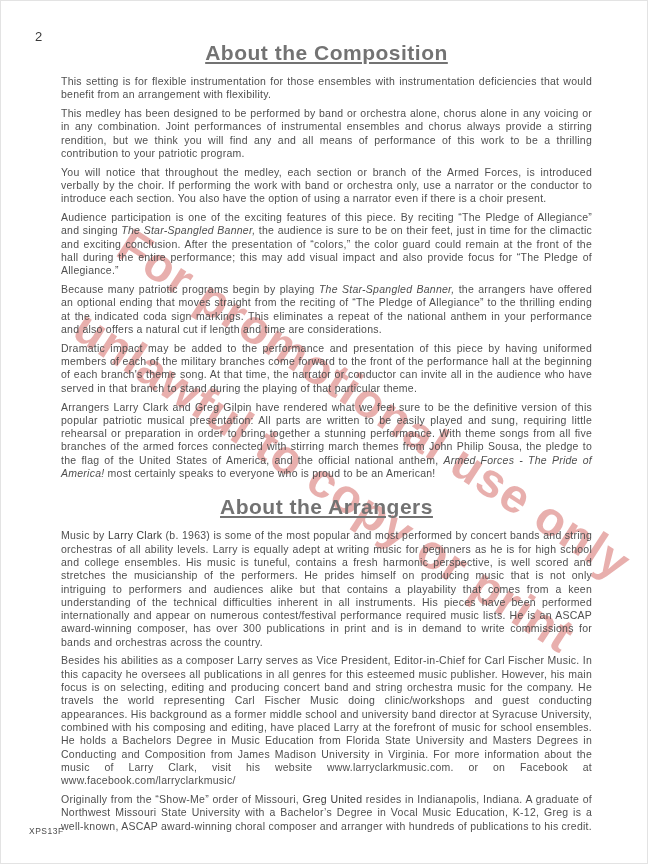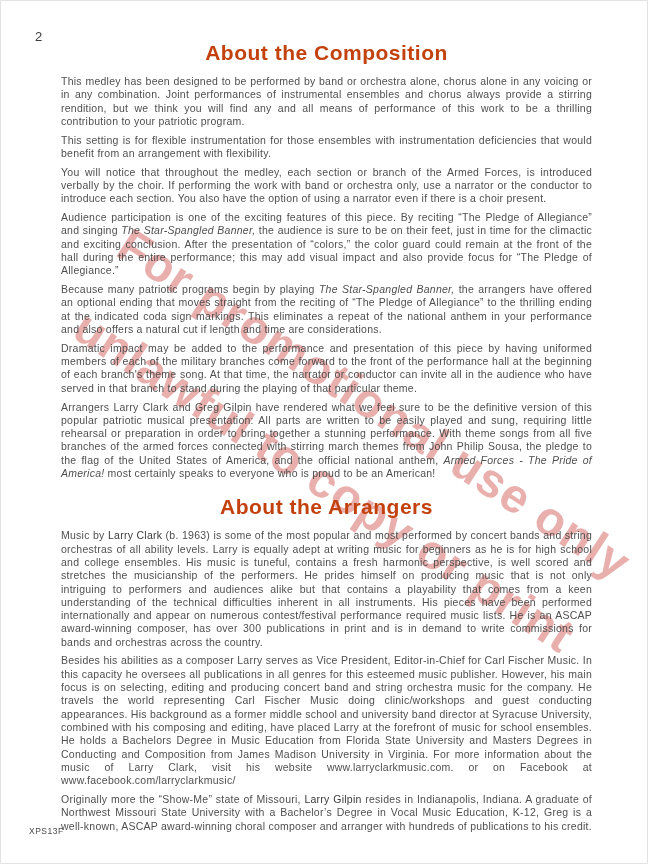--- a/index.html
+++ b/index.html
@@ -29,23 +29,24 @@
     font-size:48px;font-weight:bold;
     line-height:92px;letter-spacing:1px;
     white-space:nowrap;
   }
   .content{
     position:absolute;left:60px;top:40px;width:531px;
     z-index:2;
   }
   .section-title{
     font-size:21px;font-weight:600;
-    color:#c2410c;letter-spacing:.5px;
+    color:#737373;letter-spacing:.5px;
     text-align:center;
     margin:0 0 10px 0;
+    text-decoration:underline;
   }
   .section + .section .section-title{margin-top:15px;text-align:center;}
   .paras p{
     font-size:10.5px;line-height:13.3px;letter-spacing:.25px;
     color:#4f4f4f;
     text-align:justify;
     margin:0 0 5.5px 0;
   }
   .paras p span.it{font-style:italic;}
   .paras p span.bd{font-weight:normal;color:#3a3a3a;}
@@ -66,36 +67,36 @@
   <div class="watermark" style="color: rgb(201, 66, 62);">
     <div class="wline">For promotional use only</div>
     <div class="wline">unlawful to copy or print</div>
   </div>
 
   <div class="content">
 
     <div class="section">
       <h1 class="section-title">About the Composition</h1>
       <div class="paras">
+          <p><span>This setting is for flexible instrumentation for those ensembles with instrumentation deficiencies that would benefit from an arrangement with flexibility.</span></p>
           <p><span>This medley has been designed to be performed by band or orchestra alone, chorus alone in any voicing or in any combination. Joint performances of instrumental ensembles and chorus always provide a stirring rendition, but we think you will find any and all means of performance of this work to be a thrilling contribution to your patriotic program.</span></p>
-          <p><span>This setting is for flexible instrumentation for those ensembles with instrumentation deficiencies that would benefit from an arrangement with flexibility.</span></p>
           <p><span>You will notice that throughout the medley, each section or branch of the Armed Forces, is introduced verbally by the choir. If performing the work with band or orchestra only, use a narrator or the conductor to introduce each section. You also have the option of using a narrator even if there is a choir present.</span></p>
           <p><span>Audience participation is one of the exciting features of this piece. By reciting “The Pledge of Allegiance” and singing </span><span class="it">The Star-Spangled Banner,</span><span> the audience is sure to be on their feet, just in time for the climactic and exciting conclusion. After the presentation of “colors,” the color guard could remain at the front of the hall during the entire performance; this may add visual impact and also provide focus for “The Pledge of Allegiance.”</span></p>
           <p><span>Because many patriotic programs begin by playing </span><span class="it">The Star-Spangled Banner,</span><span> the arrangers have offered an optional ending that moves straight from the reciting of “The Pledge of Allegiance” to the thrilling ending at the indicated coda sign markings. This eliminates a repeat of the national anthem in your performance and also offers a natural cut if length and time are considerations.</span></p>
           <p><span>Dramatic impact may be added to the performance and presentation of this piece by having uniformed members of each of the military branches come forward to the front of the performance hall at the beginning of each branch's theme song. At that time, the narrator or conductor can invite all in the audience who have served in that branch to stand during the playing of that particular theme.</span></p>
           <p><span>Arrangers Larry Clark and Greg Gilpin have rendered what we feel sure to be the definitive version of this popular patriotic musical presentation: All parts are written to be easily played and sung, requiring little rehearsal or preparation in order to bring together a stunning performance. With theme songs from all five branches of the armed forces connected with stirring march themes from John Philip Sousa, the pledge to the flag of the United States of America, and the official national anthem, </span><span class="it">Armed Forces - The Pride of America!</span><span> most certainly speaks to everyone who is proud to be an American!</span></p>
         </div>
     </div>
 
     <div class="section">
       <h1 class="section-title">About the Arrangers</h1>
       <div class="paras">
           <p><span>Music by </span><span class="bd">Larry Clark</span><span> (b. 1963) is some of the most popular and most performed by concert bands and string orchestras of all ability levels.  Larry is equally adept at writing music for beginners as he is for high school and college ensembles.  His music is tuneful, contains a fresh harmonic perspective, is well scored and stretches the musicianship of the performers.  He prides himself on producing music that is not only intriguing to performers and audiences alike but that contains a playability that comes from a keen understanding of the technical difficulties inherent in all instruments. His pieces have been performed internationally and appear on numerous contest/festival performance required music lists. He is an ASCAP award-winning composer, has over 300 publications in print and is in demand to write commissions for bands and orchestras across the country.</span></p>
           <p><span>Besides his abilities as a composer Larry serves as Vice President, Editor-in-Chief for Carl Fischer Music.  In this capacity he oversees all publications in all genres for this esteemed music publisher.  However, his main focus is on selecting, editing and producing concert band and string orchestra music for the company.  He travels the world representing Carl Fischer Music doing clinic/workshops and guest conducting appearances.  His background as a former middle school and university band director at Syracuse University, combined with his composing and editing, have placed Larry at the forefront of music for school ensembles. He holds a Bachelors Degree in Music Education from Florida State University and Masters Degrees in Conducting and Composition from James Madison University in Virginia.  For more information about the music of Larry Clark, visit his website www.larryclarkmusic.com. or on Facebook at www.facebook.com/larryclarkmusic/</span></p>
-          <p><span>Originally more the “Show-Me” state of Missouri, </span><span class="bd">Larry Gilpin</span><span> resides in Indianapolis, Indiana. A graduate of Northwest Missouri State University with a Bachelor’s Degree in Vocal Music Education, K-12, Greg is a well-known, ASCAP award-winning choral composer and arranger with hundreds of publications to his credit.</span></p>
+          <p><span>Originally from the “Show-Me” order of Missouri, </span><span class="bd">Greg United</span><span> resides in Indianapolis, Indiana. A graduate of Northwest Missouri State University with a Bachelor’s Degree in Vocal Music Education, K-12, Greg is a well-known, ASCAP award-winning choral composer and arranger with hundreds of publications to his credit.</span></p>
         </div>
     </div>
 
   </div>
 
   <div class="plate">XPS13F</div>
 
 </div>
 
 </body></html>

